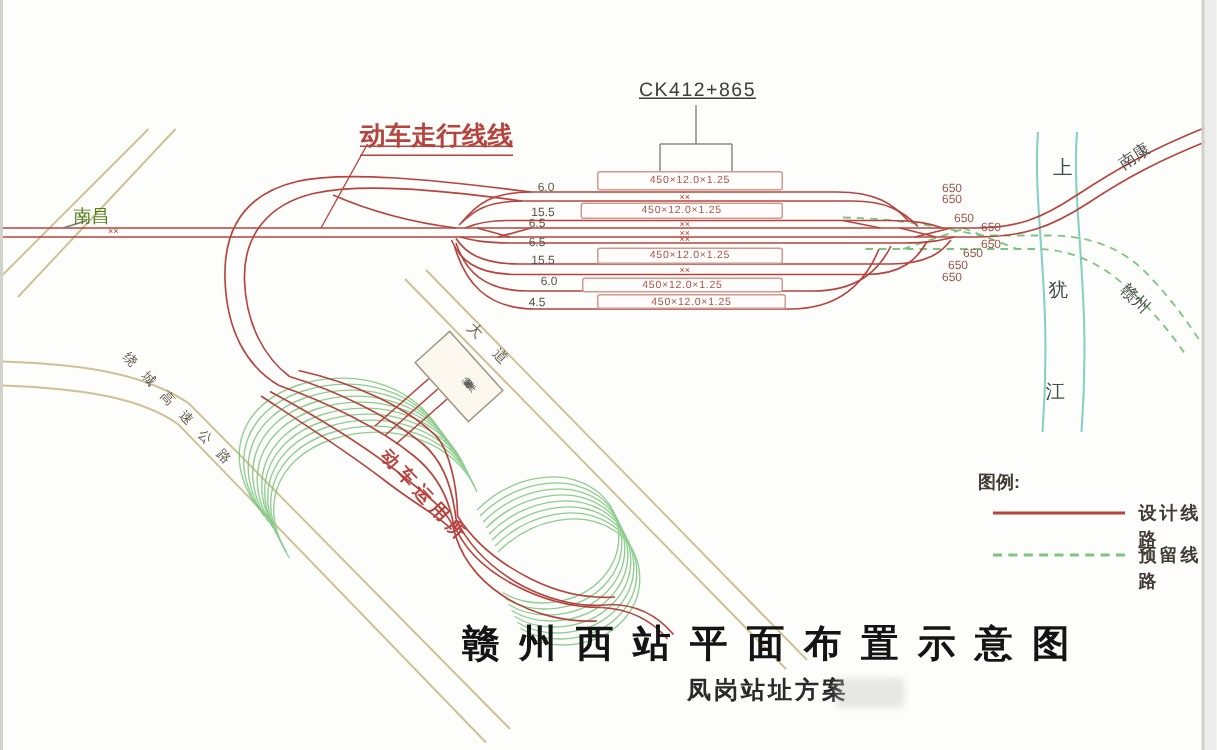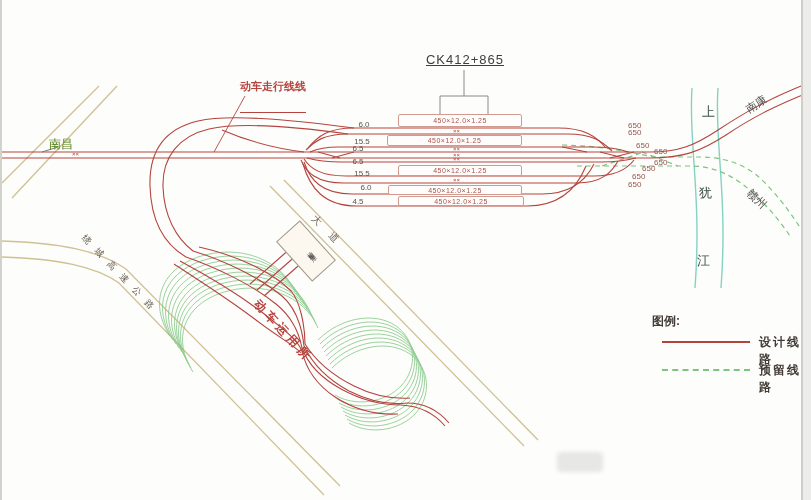--- a/index.html
+++ b/index.html
@@ -8,21 +8,21 @@
     background:#fdfdfb;
     font-family:"Liberation Sans", sans-serif;
     border-left:2px solid #d2d2cc;
   }
   .edge-right{position:absolute;top:0;right:10px;width:2px;height:100%;background:#cfcfc9;}
   .edge-fade{position:absolute;top:0;right:0;width:10px;height:100%;background:#ececea;}
   svg{position:absolute;left:0;top:0;}
   .abs{position:absolute;}
   .lbl{position:absolute;color:#333;white-space:nowrap;}
   .chainage{font-size:13px;letter-spacing:1px;color:#3e3e3e;width:110px;text-align:center;text-decoration:underline;}
-  .red-note{font-size:11px;font-weight:bold;color:#b5443f;border-bottom:1px solid #b5443f;padding-bottom:18px;}
+  .red-note{font-size:17px;font-weight:bold;color:#b5443f;border-bottom:1px solid #b5443f;padding-bottom:1px;text-decoration:underline;}
   .dest{font-size:12px;color:#4d7c0f;}
   .dest-rot-ne{font-size:11px;color:#4a4a4a;transform:rotate(-33deg);transform-origin:left top;}
   .dest-rot-se{font-size:11px;color:#4a4a4a;transform:rotate(44deg);transform-origin:left top;}
   .platform{
     position:absolute;background:#fffdfb;border:1px solid #d09a90;border-radius:2px;
     display:flex;align-items:center;justify-content:center;
   }
   .platform span{font-size:7px;color:#a8524a;letter-spacing:0.5px;}
   .spc{position:absolute;font-size:8px;color:#5a5248;width:24px;text-align:center;}
   .len650{position:absolute;font-size:8px;color:#96564c;}
@@ -204,17 +204,19 @@
   <div class="shed">
       <span>动车检查库</span>
     </div>
 
   <div class="legend-title" style="left:650px;top:313px;">图例:</div>
   <div class="sample sample-design" style="left:660px;top:341px;"></div>
   <div class="legend-label" style="left:757px;top:334px;">设计线路</div>
   <div class="sample sample-reserved" style="left:660px;top:369px;"></div>
   <div class="legend-label" style="left:757px;top:362px;">预留线路</div>
 
+  <div class="main-title">赣州西站平面布置示意图</div>
+  <div class="sub-title">凤岗站址方案</div>
   <div class="smudge"></div>
 
   <div class="edge-fade"></div>
   <div class="edge-right"></div>
 </div>
 
 </body></html>

